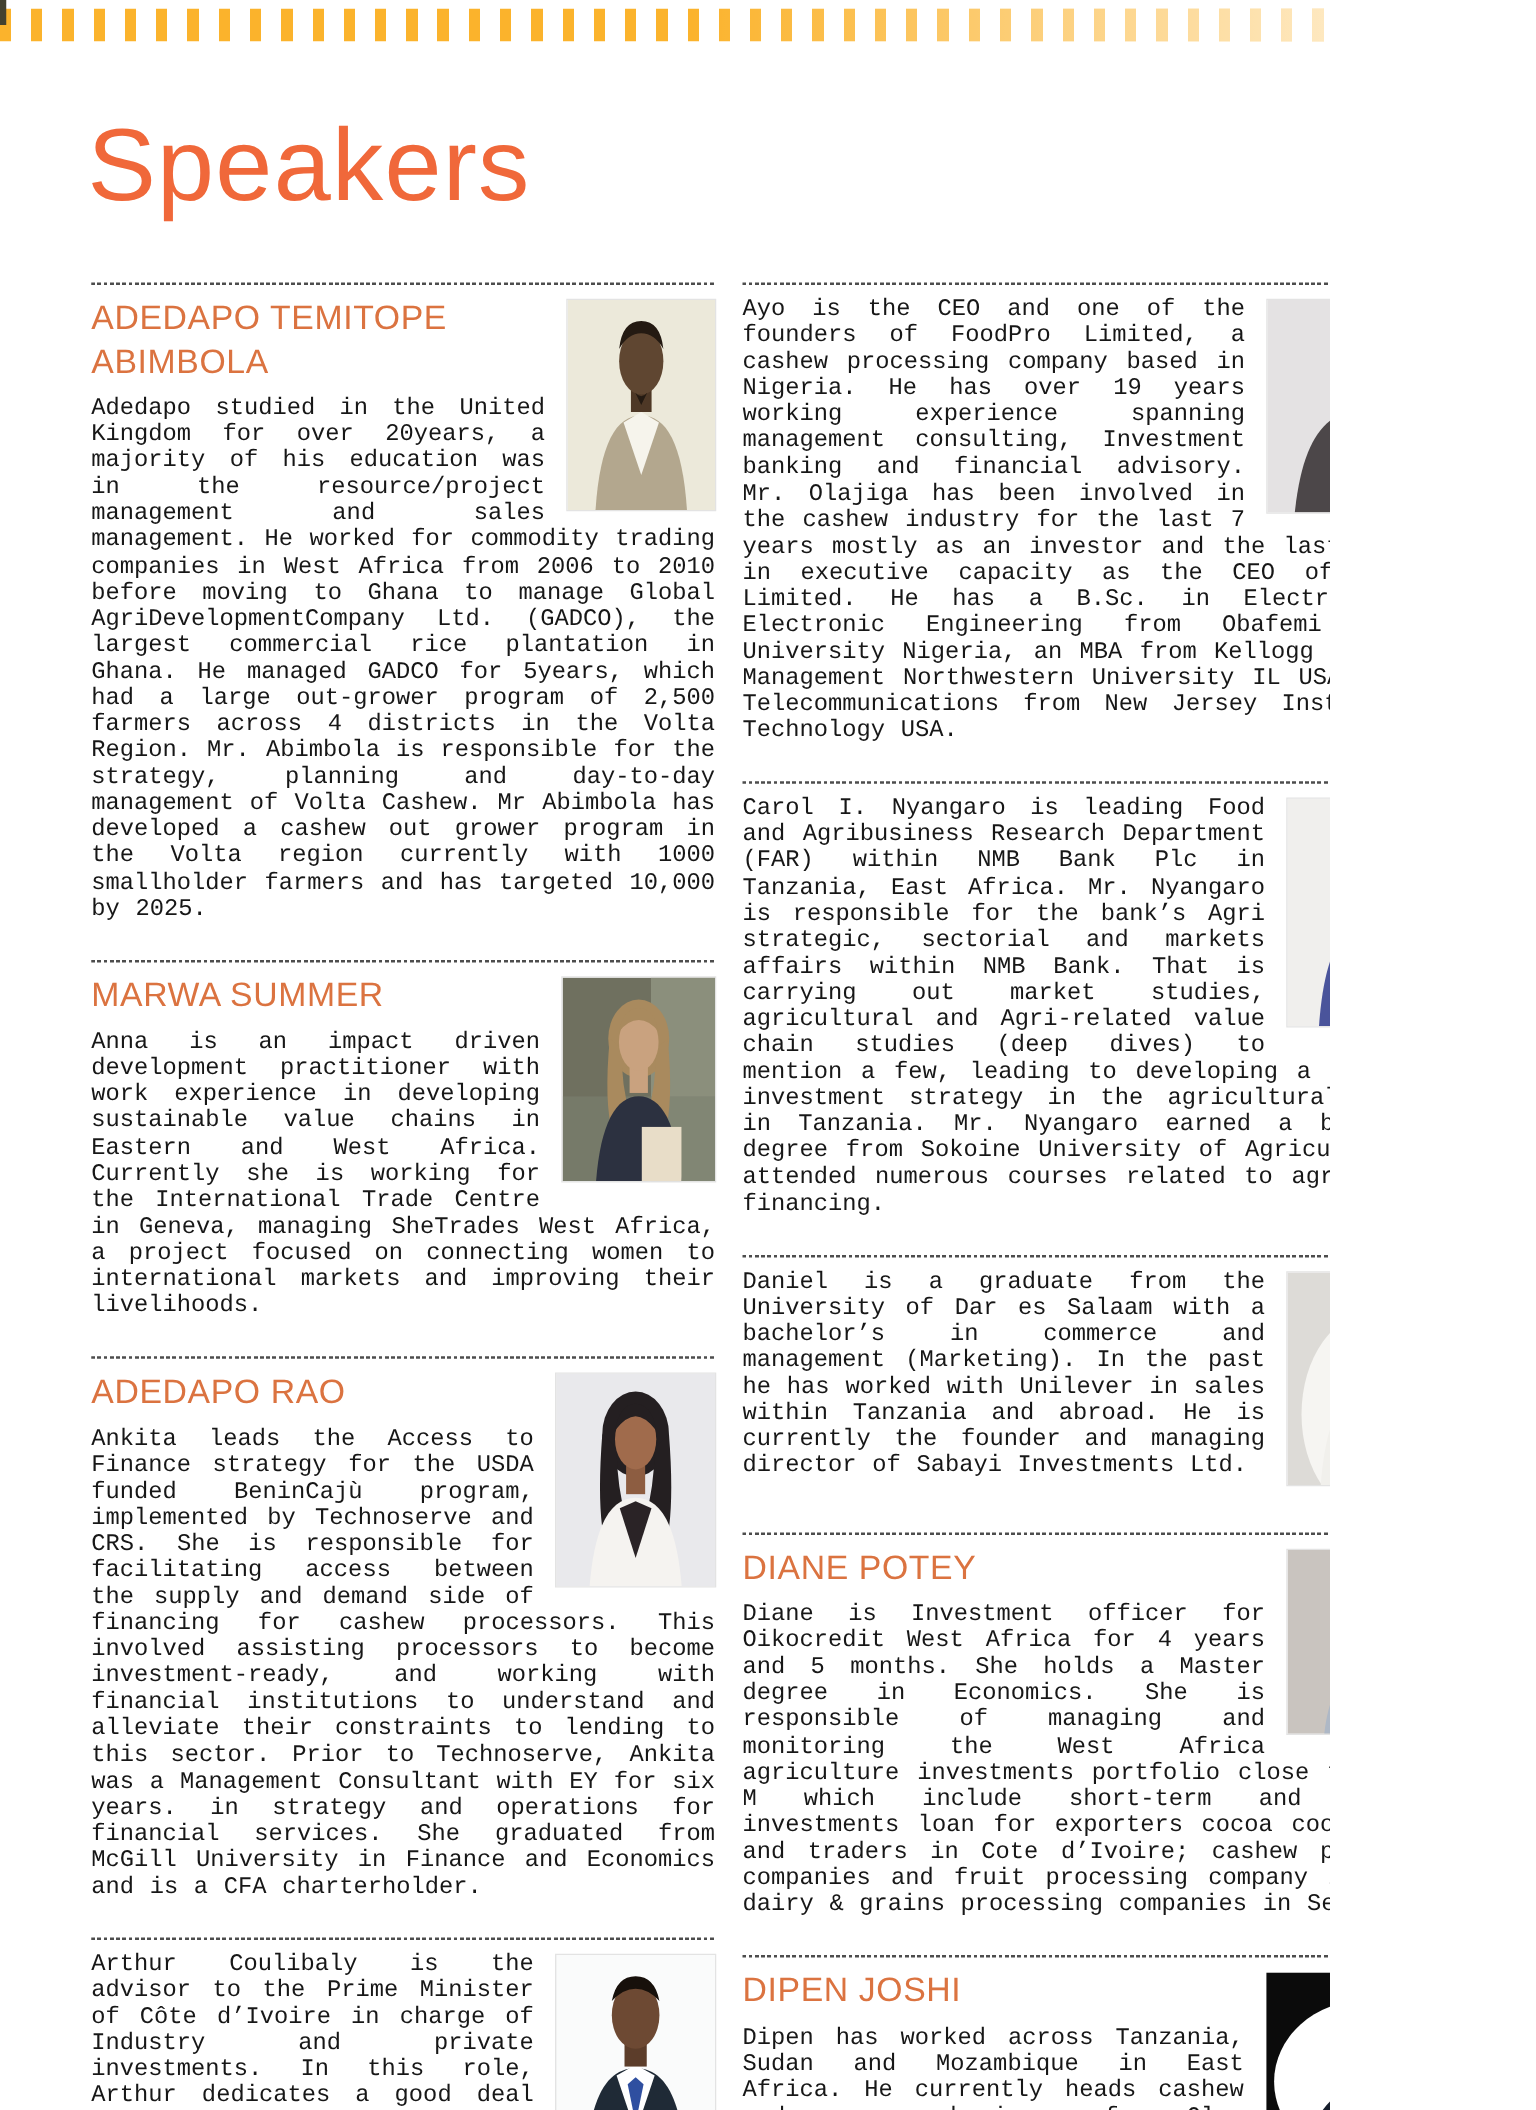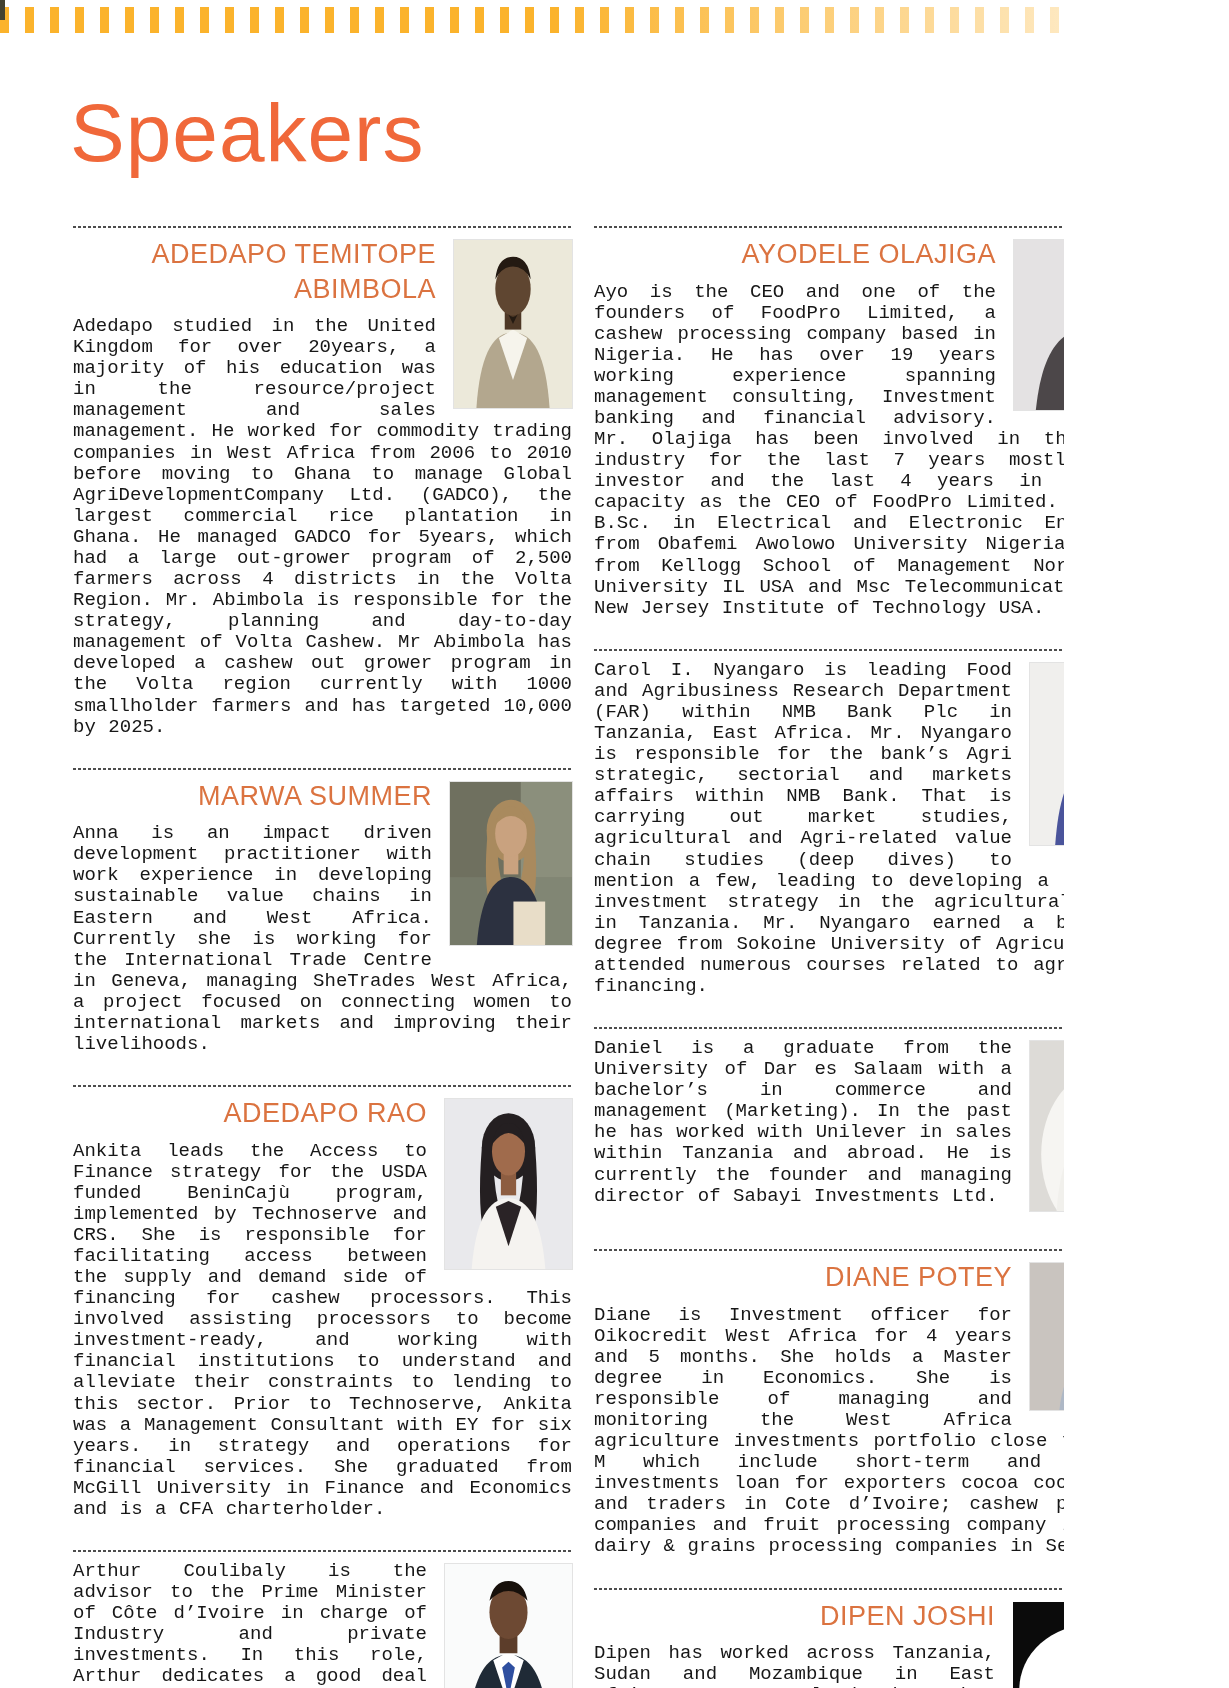--- a/index.html
+++ b/index.html
@@ -40,21 +40,20 @@
     height:2px;margin-bottom:9px;
     background-image:repeating-linear-gradient(90deg,#4d4d4d 0 3px,rgba(0,0,0,0) 3px 5px);
   }
   h2.sname{
     margin:2px 0 10px 0;
     font-family:"Liberation Sans", sans-serif;
     font-weight:400;
     font-size:27px;line-height:1.28;
     letter-spacing:.5px;
     color:#db7340;
-    text-align:right;
   }
   p.bio{
     margin:0;
     font-size:19px;line-height:1.11;
     text-align:justify;
     color:#171717;
     word-spacing:.06em;
     font-family:Liberation Mono, monospace;
   }
   .ph{
@@ -190,21 +189,20 @@
           <svg viewBox="0 0 100 120" preserveAspectRatio="none" aria-hidden="true">
             <rect width="100" height="120" fill="#e4e2e3"></rect>
             <path d="M50 62 C30 62 18 78 14 120 L86 120 C82 78 70 62 50 62 Z" fill="#4c4749"></path>
             <path d="M50 60 L37 68 L42 120 L58 120 L63 68 Z" fill="#bd6b85"></path>
             <rect x="43" y="44" width="14" height="18" fill="#50331f"></rect>
             <ellipse cx="50" cy="32" rx="15" ry="19" fill="#5f4130"></ellipse>
             <path d="M35 24 Q38 10 50 10 Q62 10 65 24 Q58 17 50 17 Q42 17 35 24 Z" fill="#120d09"></path>
             <path d="M44 44 Q50 48 56 44 L50 47 Z" fill="#2a1a10"></path>
           </svg>
         </div>
-        <h2 class="sname">AYODELE OLAJIGA</h2>
         <p class="bio">Ayo is the CEO and one of the founders of FoodPro Limited, a cashew processing company based in Nigeria. He has over 19 years working experience spanning management consulting, Investment banking and financial advisory. Mr. Olajiga has been involved in the cashew industry for the last 7 years mostly as an investor and the last 4 years in executive capacity as the CEO of FoodPro Limited. He has a B.Sc. in Electrical and Electronic Engineering from Obafemi Awolowo University Nigeria, an MBA from Kellogg School of Management Northwestern University IL USA and Msc Telecommunications from New Jersey Institute of Technology USA.</p>
       </section>
 
       <section class="speaker">
         <div class="rule"></div>
         <div class="ph ph-carol">
           <svg viewBox="0 0 100 120" preserveAspectRatio="none" aria-hidden="true">
             <rect width="100" height="120" fill="#f0efed"></rect>
             <path d="M50 64 C32 64 21 80 18 120 L82 120 C79 80 68 64 50 64 Z" fill="#4a549b"></path>
             <path d="M50 62 L40 67 L50 86 L60 67 Z" fill="#e9e7e2"></path>

